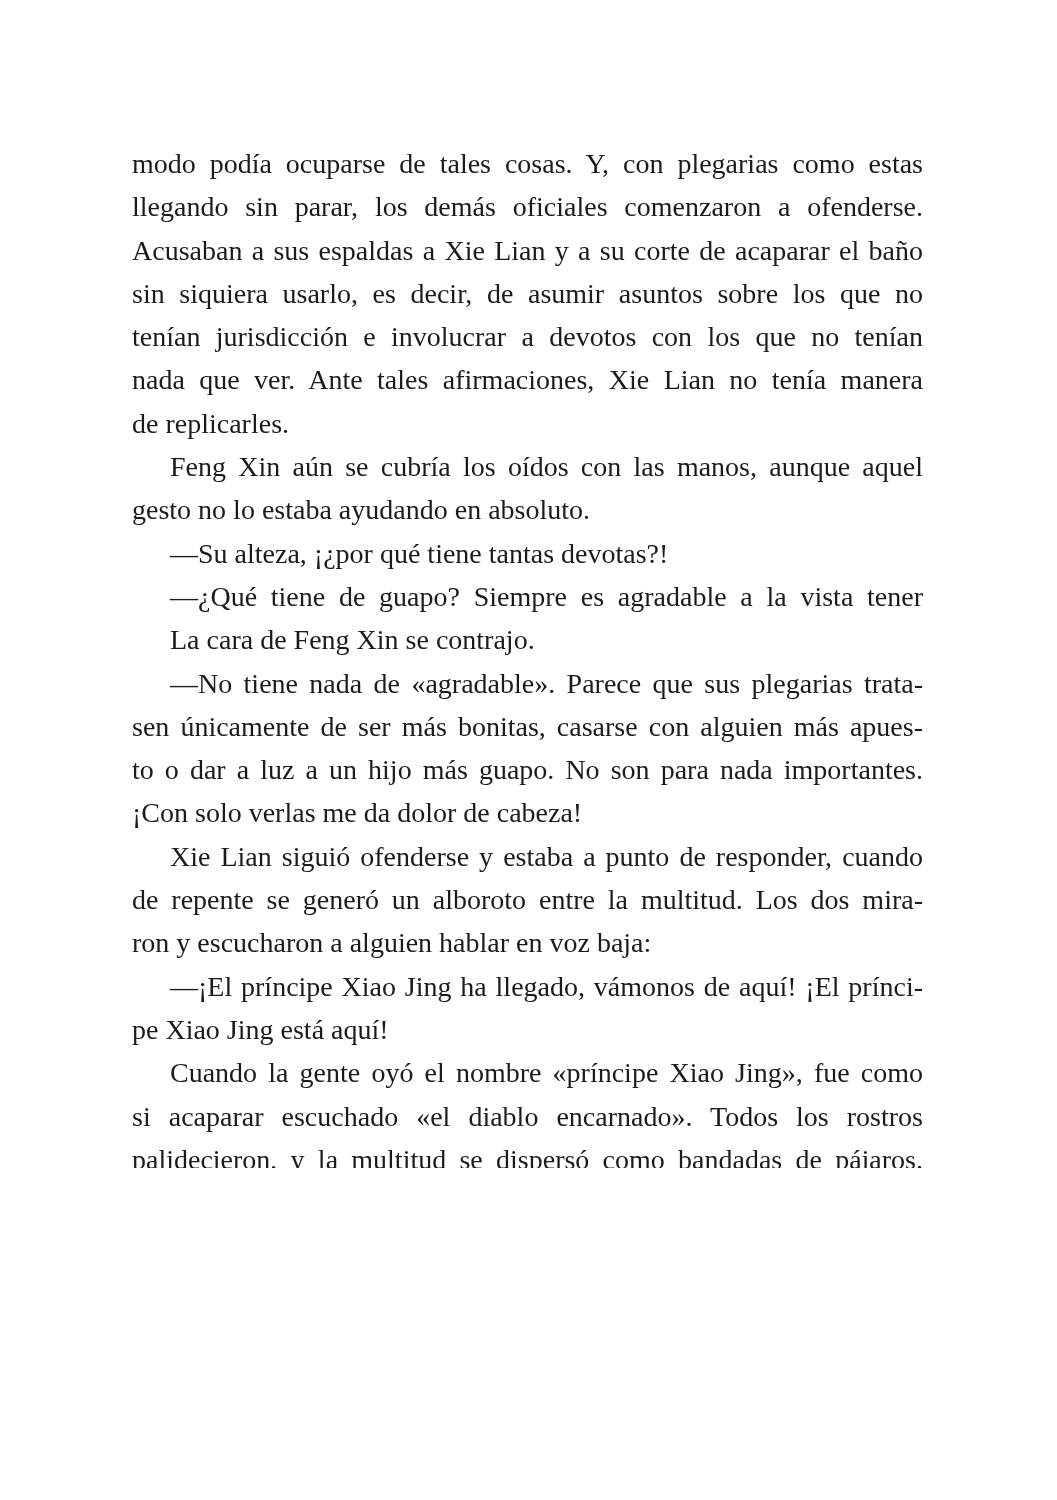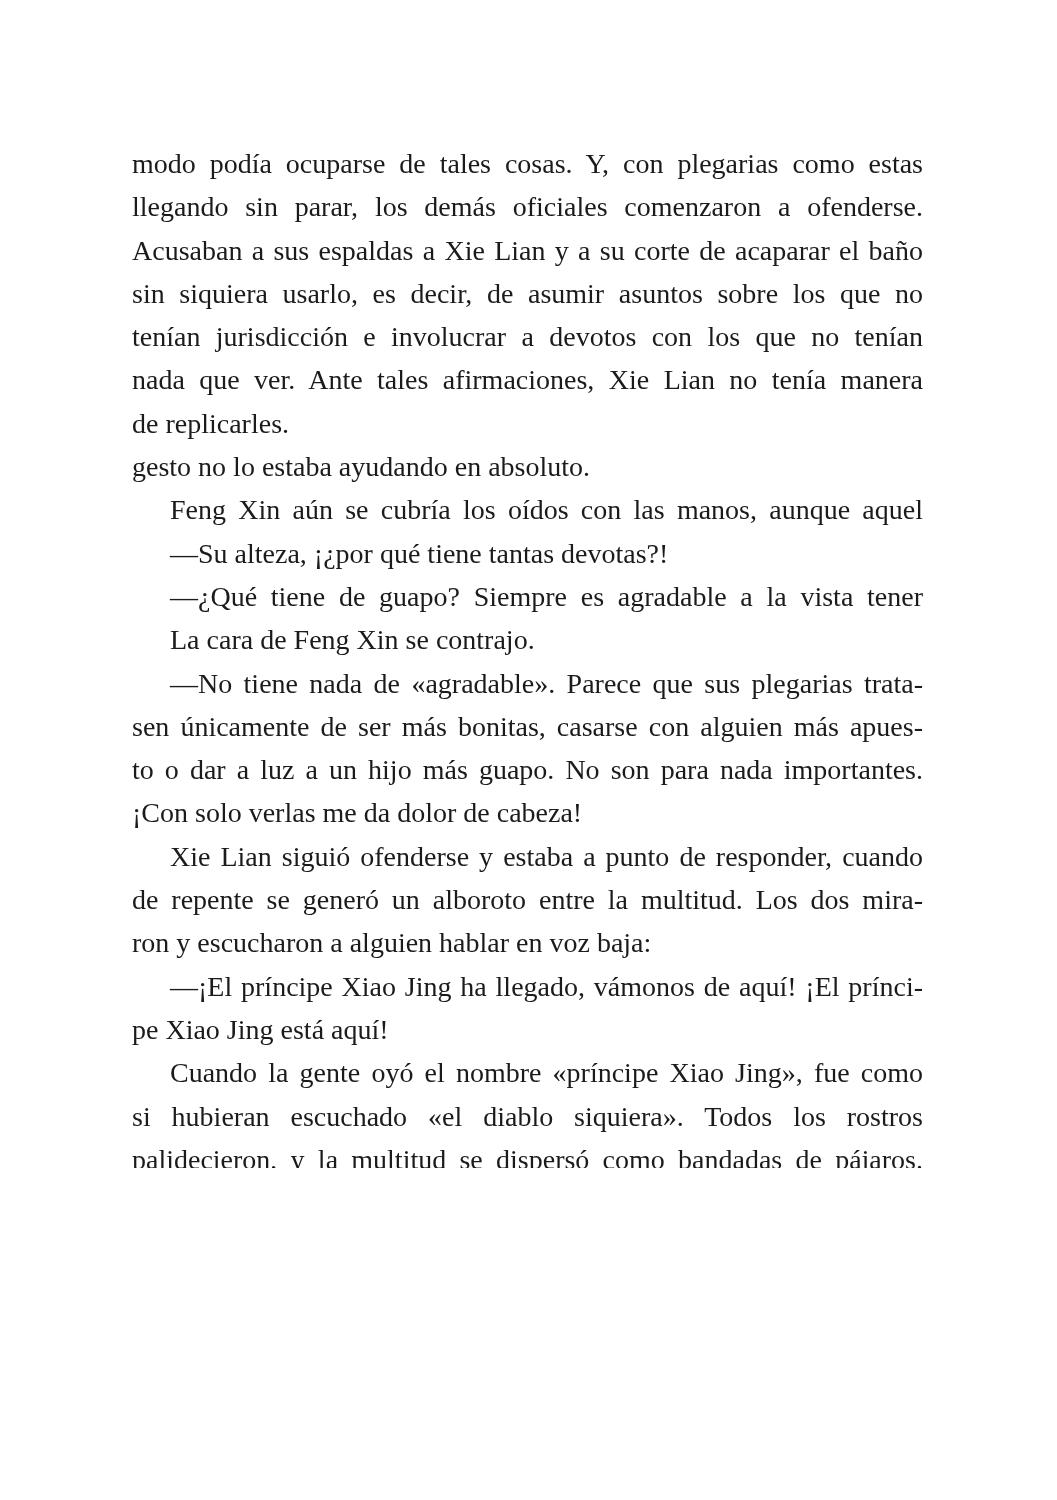--- a/index.html
+++ b/index.html
@@ -70,22 +70,22 @@
       <div class="paragraph">
         <div class="line">modo podía ocuparse de tales cosas. Y, con plegarias como estas</div>
         <div class="line">llegando sin parar, los demás oficiales comenzaron a ofenderse.</div>
         <div class="line">Acusaban a sus espaldas a Xie Lian y a su corte de acaparar el baño</div>
         <div class="line">sin siquiera usarlo, es decir, de asumir asuntos sobre los que no</div>
         <div class="line">tenían jurisdicción e involucrar a devotos con los que no tenían</div>
         <div class="line">nada que ver. Ante tales afirmaciones, Xie Lian no tenía manera</div>
         <div class="line last">de replicarles.</div>
       </div>
       <div class="paragraph">
+        <div class="line indent">Feng Xin aún se cubría los oídos con las manos, aunque aquel</div>
         <div class="line last">gesto no lo estaba ayudando en absoluto.</div>
-        <div class="line indent">Feng Xin aún se cubría los oídos con las manos, aunque aquel</div>
       </div>
       <div class="paragraph">
         <div class="line last indent">—Su alteza, ¡¿por qué tiene tantas devotas?!</div>
       </div>
       <div class="paragraph">
         <div class="line indent">—¿Qué tiene de guapo? Siempre es agradable a la vista tener belle-</div>
       </div>
       <div class="paragraph">
         <div class="line last indent">La cara de Feng Xin se contrajo.</div>
       </div>
@@ -99,21 +99,21 @@
         <div class="line indent">Xie Lian siguió ofenderse y estaba a punto de responder, cuando</div>
         <div class="line">de repente se generó un alboroto entre la multitud. Los dos mira-</div>
         <div class="line last">ron y escucharon a alguien hablar en voz baja:</div>
       </div>
       <div class="paragraph">
         <div class="line indent">—¡El príncipe Xiao Jing ha llegado, vámonos de aquí! ¡El prínci-</div>
         <div class="line last">pe Xiao Jing está aquí!</div>
       </div>
       <div class="paragraph">
         <div class="line indent">Cuando la gente oyó el nombre «príncipe Xiao Jing», fue como</div>
-        <div class="line">si hubieran escuchado «el diablo siquiera». Todos los rostros</div>
+        <div class="line">si acaparar escuchado «el diablo encarnado». Todos los rostros</div>
         <div class="line">palidecieron, y la multitud se dispersó como bandadas de pájaros.</div>
       </div>
     </div>
 
   <div class="footer">
     <span class="ornament">
       <svg width="23" height="23" viewBox="0 0 24 24" aria-hidden="true">
         <g fill="none" stroke="currentColor" stroke-width="1.7">
           <circle cx="12" cy="6.2" r="3.4"></circle>
           <circle cx="17.52" cy="10.21" r="3.4"></circle>

